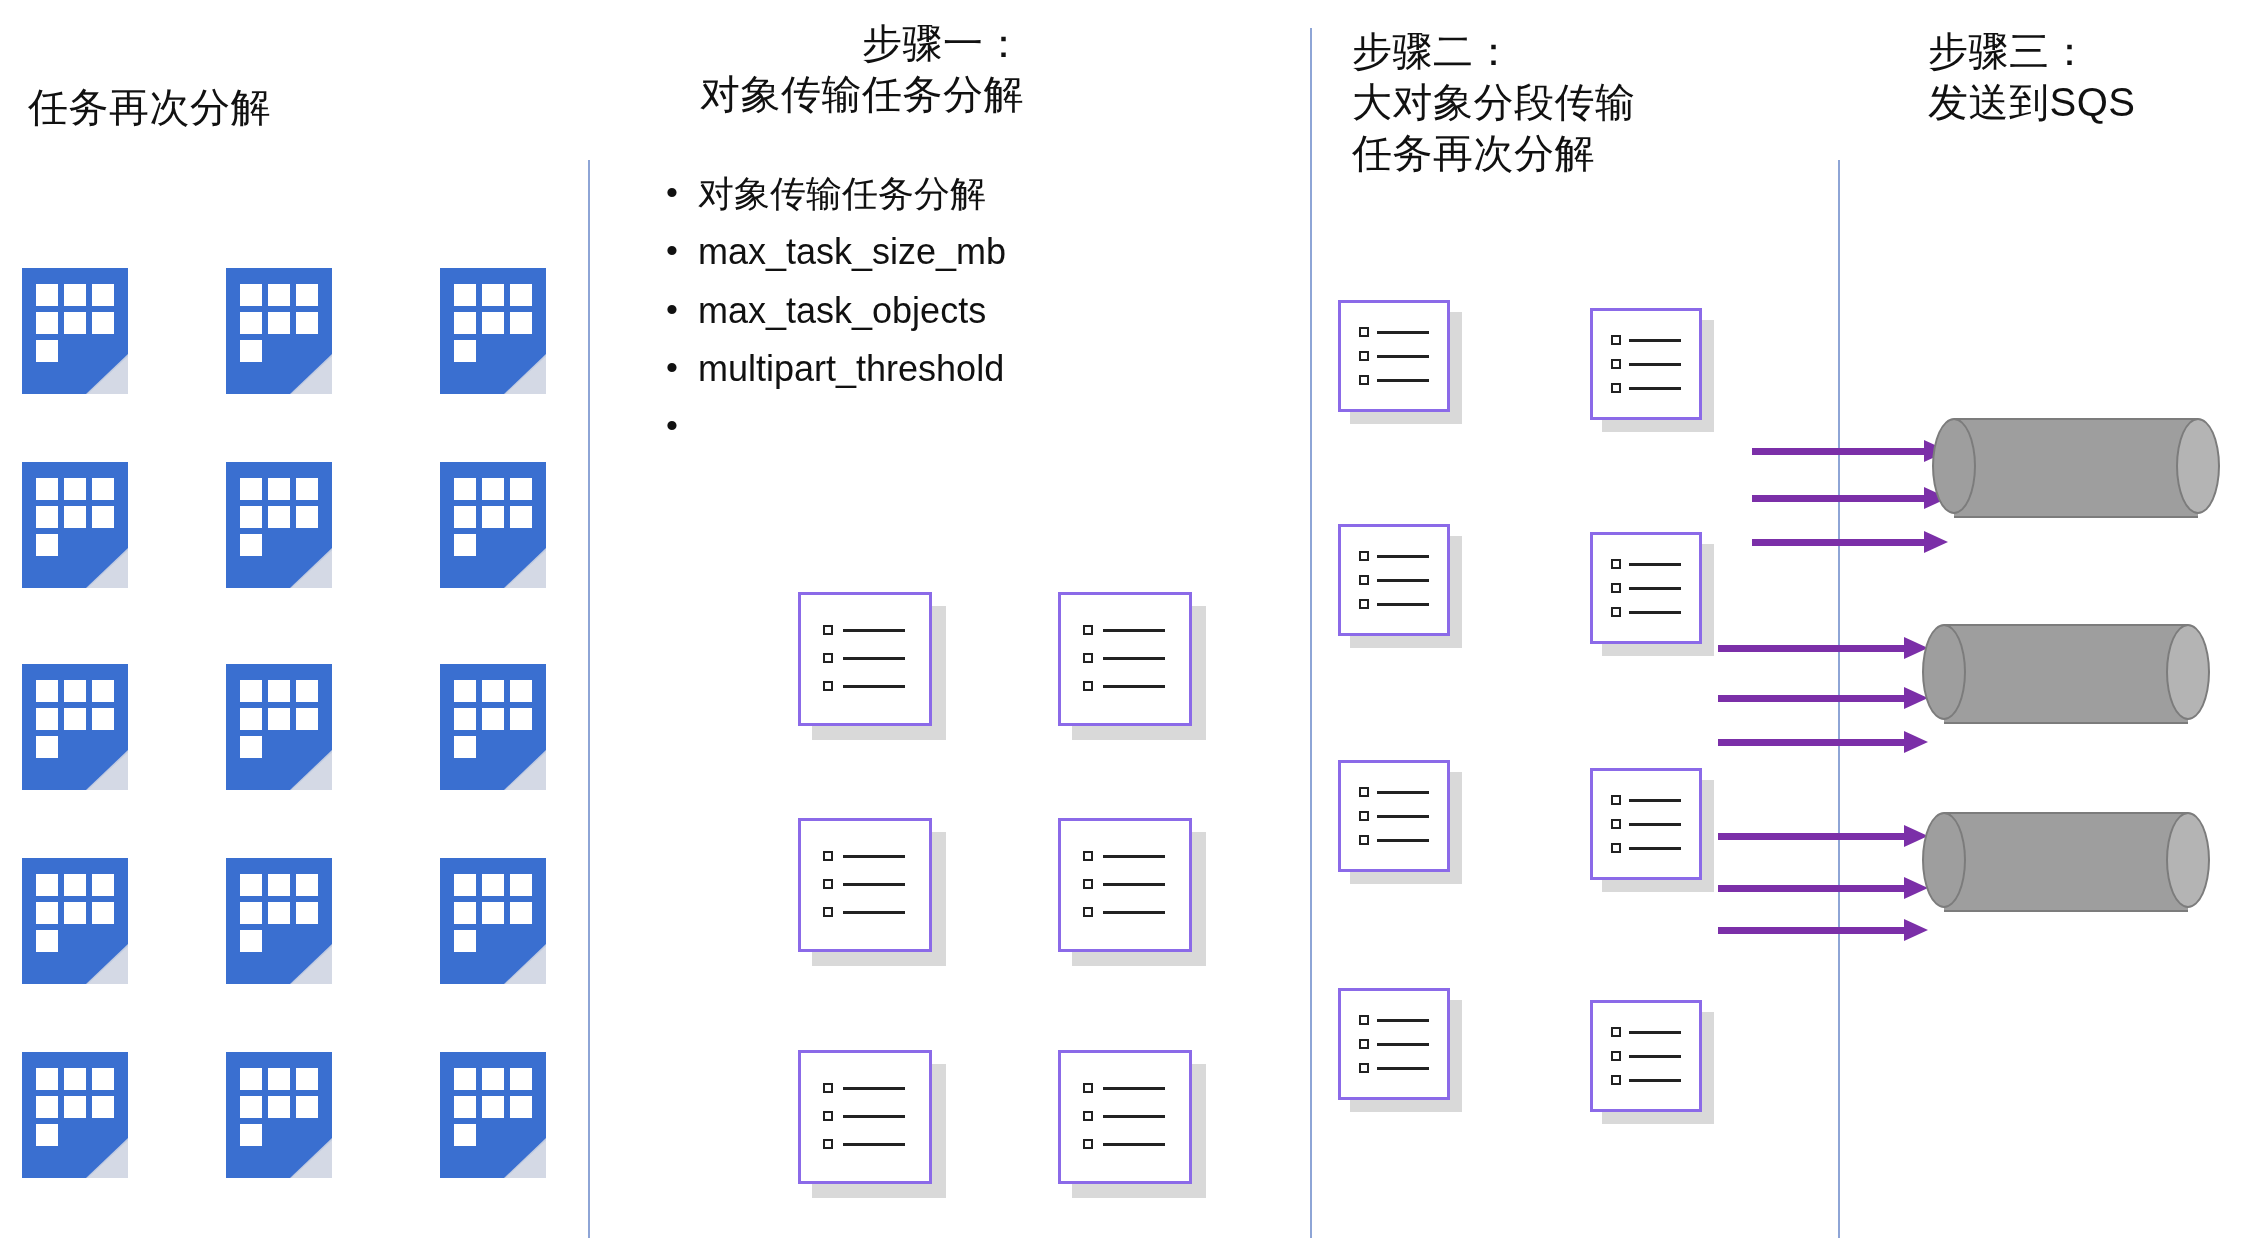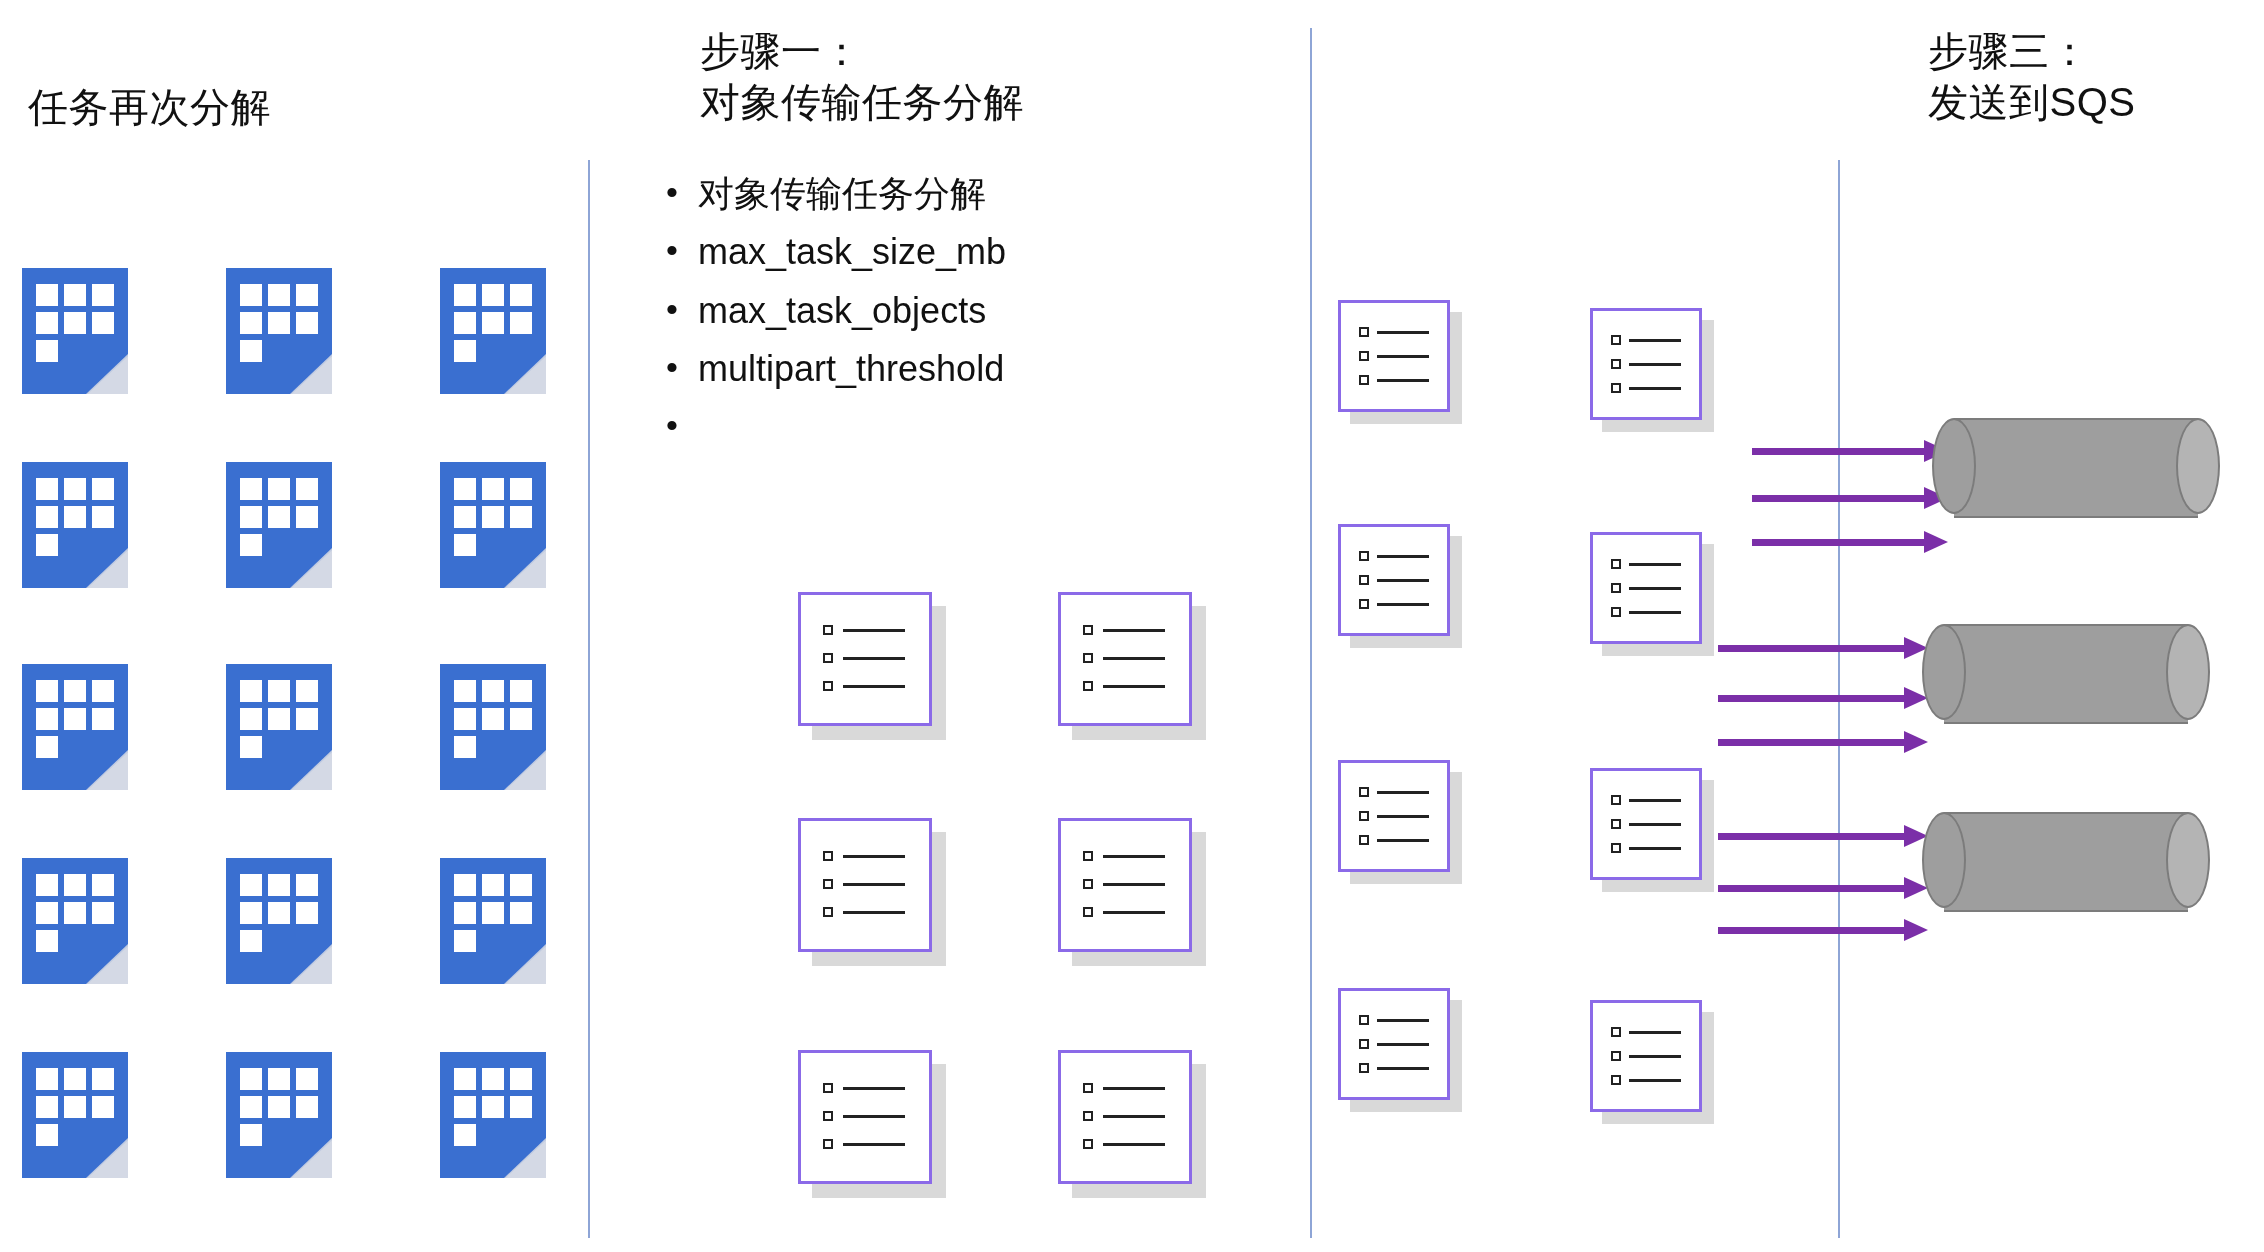--- a/index.html
+++ b/index.html
@@ -210,22 +210,25 @@
 </head>
 <body>
 
 <div class="canvas">
 
   <div class="divider" style="left:588px; top:160px; height:1078px;"></div>
   <div class="divider" style="left:1310px; top:28px; height:1210px;"></div>
   <div class="divider" style="left:1838px; top:160px; height:1078px;"></div>
 
   <div class="col-title" style="left:28px; top:82px;">任务再次分解</div>
-  <div class="col-title" style="left:700px; top:26px; text-align:left;">步骤一：
+  <div class="col-title" style="left:700px; top:18px; text-align:right;">步骤一：
 对象传输任务分解</div>
+  <div class="col-title" style="left:1352px; top:26px;">步骤二：
+大对象分段传输
+任务再次分解</div>
   <div class="col-title" style="left:1928px; top:26px;">步骤三：
 发送到SQS</div>
 
   <div class="param-block">
     <ul class="param-list">
       <li><span class="bullet">•</span><span>对象传输任务分解</span></li>
       <li><span class="bullet">•</span><span>max_task_size_mb</span></li>
       <li><span class="bullet">•</span><span> max_task_objects</span></li>
       <li><span class="bullet">•</span><span>multipart_threshold</span></li>
       <li><span class="bullet">•</span></li>

